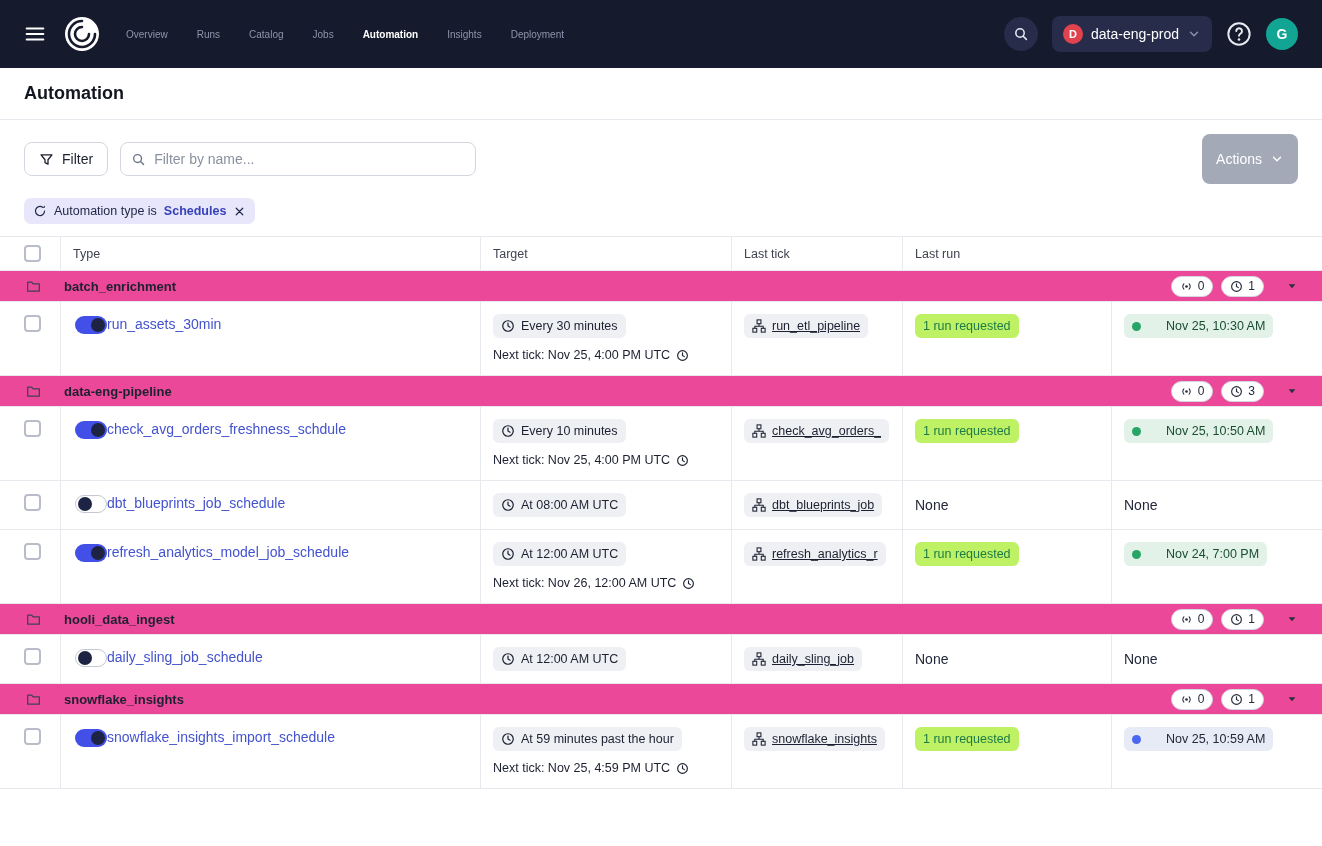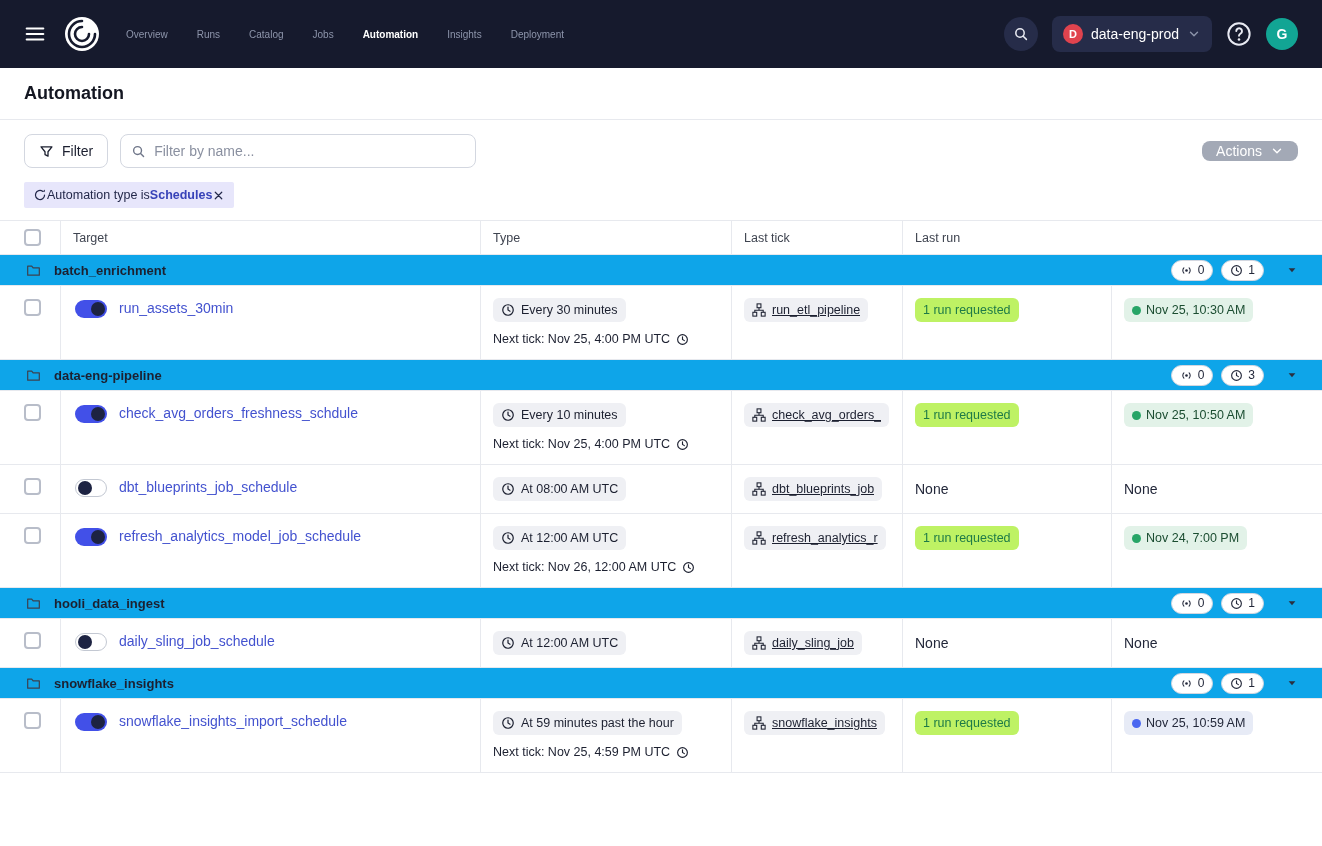--- a/index.html
+++ b/index.html
@@ -26,63 +26,63 @@
   
   .page-header{height:52px;display:flex;align-items:center;padding:0 24px;border-bottom:1px solid #e7e9ee;background:#fff}
   .page-title{font-size:18px;font-weight:700;color:#141722}
 
   
   .toolbar{display:flex;align-items:center;padding:14px 24px 12px;gap:12px;background:#fff}
   .btn-filter{height:34px;display:inline-flex;align-items:center;gap:8px;padding:0 14px;border:1px solid #d3d7e0;border-radius:8px;background:#fff;font-size:14px;color:#1c2030;cursor:pointer;font-family:inherit}
   .search-box{height:34px;width:356px;border:1px solid #d3d7e0;border-radius:8px;display:flex;align-items:center;gap:8px;padding:0 10px;background:#fff;color:#6f7689}
   .search-box input{border:none;outline:none;flex:1;font-size:14px;color:#1c2030;font-family:Liberation Sans, sans-serif;background:transparent}
   .search-box input::placeholder{color:#8a90a0}
-  .btn-actions{margin-left:auto;height:20px;display:inline-flex;align-items:center;gap:8px;padding:0 14px;border:none;border-radius:8px;background:#a3a9b6;color:#fff;font-size:14px;cursor:pointer;font-family:inherit}
+  .btn-actions{margin-left:auto;height:50px;display:inline-flex;align-items:center;gap:8px;padding:0 14px;border:none;border-radius:8px;background:#a3a9b6;color:#fff;font-size:14px;cursor:pointer;font-family:inherit}
 
   
   .tag-row{padding:2px 24px 12px;border-bottom:1px solid #e7e9ee;background:#fff}
-  .filter-tag{display:inline-flex;align-items:center;height:26px;padding:0 9px;background:#e7e6fb;border-radius:2px;font-size:12.5px;color:#23284a}
+  .filter-tag{display:inline-flex;align-items:center;gap:7px;height:26px;padding:0 9px;background:#e7e6fb;border-radius:7px;font-size:12.5px;color:#23284a}
   .filter-tag .ftag-icon{color:#23284a}
   .filter-tag .val{font-weight:700;color:#3742b8}
   .ftag-close{display:flex;align-items:center;cursor:pointer;color:#23284a}
 
   
   .trow{display:grid;grid-template-columns:61px 420px 251px 171px 209px 1fr;border-bottom:1px solid #e7e9ee;background:#fff}
   .trow>.cell{border-right:1px solid #e7e9ee;min-width:0}
   .trow>.cell:last-child{border-right:none}
   .thead{height:34px}
   .thead .cell{display:flex;align-items:center;padding:0 12px;font-size:12.5px;color:#3f4450}
   .thead .cell-check{padding-left:24px}
   .data-row>.cell{padding:12px}
   .data-row .cell-check{padding-left:24px;padding-top:13px}
   .checkbox{width:17px;height:17px;border:2px solid #b8bdc9;border-radius:4px;background:#fff;display:inline-block;cursor:pointer}
-  .cell-name{display:flex;align-items:flex-start;gap:12px;padding-left:14px !important}
+  .cell-name{display:flex;align-items:flex-start;padding-left:14px !important}
   .toggle{width:32px;height:18px;border-radius:10px;position:relative;display:inline-block;flex:none;cursor:pointer;margin-top:2px}
   .toggle.on{background:#4250e8}
   .toggle.on::after{content:"";position:absolute;right:2px;top:2px;width:14px;height:14px;border-radius:50%;background:#1d2342}
   .toggle.off{background:#fff;border:1px solid #c3c8d2}
   .toggle.off::after{content:"";position:absolute;left:2px;top:1px;width:14px;height:14px;border-radius:50%;background:#1d2342}
   .name-link{font-size:14px;color:#4352cf;cursor:pointer;line-height:21px;overflow:hidden;text-overflow:ellipsis;white-space:nowrap}
   .chip{display:inline-flex;align-items:center;gap:6px;height:24px;padding:0 8px;border-radius:6px;background:#eff0f4;font-size:12.5px;color:#1c2030;max-width:100%;white-space:nowrap;cursor:default}
   .chip .txt{overflow:hidden;text-overflow:ellipsis}
   .chip .icon{color:#1c2030}
   .target-chip{cursor:pointer}
   .target-chip .txt{text-decoration:underline}
   .chip-green{background:#bef264;color:#1e7a47}
-  .chip-run{gap:5px}
+  .chip-run{gap:25px}
   .chip-run.success{background:#e2f2e8;color:#1b4d31}
   .chip-run.started{background:#e7ebf6;color:#23283a}
   .dot{width:9px;height:9px;border-radius:50%;flex:none}
   .dot.success{background:#27a567}
   .dot.started{background:#4a67f0}
   .next-tick{margin-top:9px;font-size:12.5px;color:#1c2030;display:flex;align-items:center;gap:6px;line-height:16px;white-space:nowrap}
   .none-text{font-size:14px;color:#23283a;line-height:24px}
 
   
-  .group-row{display:flex;align-items:center;height:31px;background:#0ea5e9;border-bottom:1px solid #e7e9ee;padding:0 24px 0 26px;gap:13px}
+  .group-row{display:flex;align-items:center;height:31px;background:#ec4899;border-bottom:1px solid #e7e9ee;padding:0 24px 0 26px;gap:23px}
   .group-row .folder{color:#3c4250}
   .group-name{font-size:13px;font-weight:700;color:#1c2030}
   .group-right{margin-left:auto;display:flex;align-items:center;gap:8px}
   .count-chip{display:inline-flex;align-items:center;gap:5px;height:21px;padding:0 8px;border:1px solid #d3d7e0;border-radius:11px;background:#fff;font-size:12px;color:#23283a}
   .count-chip .icon{color:#23283a}
   .caret-btn{margin-left:14px;color:#2a2f3e;cursor:pointer;display:flex}
 </style>
 </head>
 <body>
 
@@ -214,22 +214,22 @@
       </span>
   </span>
 </div>
 
 <div>
 
   <div class="trow thead">
     <div class="cell cell-check">
         <span class="checkbox"></span>
       </div>
+    <div class="cell">Type</div>
     <div class="cell">Target</div>
-    <div class="cell">Type</div>
     <div class="cell">Last tick</div>
     <div class="cell">Last run</div>
   </div>
 
   <div class="group-row">
     <svg class="icon folder" width="15" height="15">
         <use href="#i-folder"></use>
       </svg>
     <span class="group-name">batch_enrichment</span>
     <div class="group-right">

